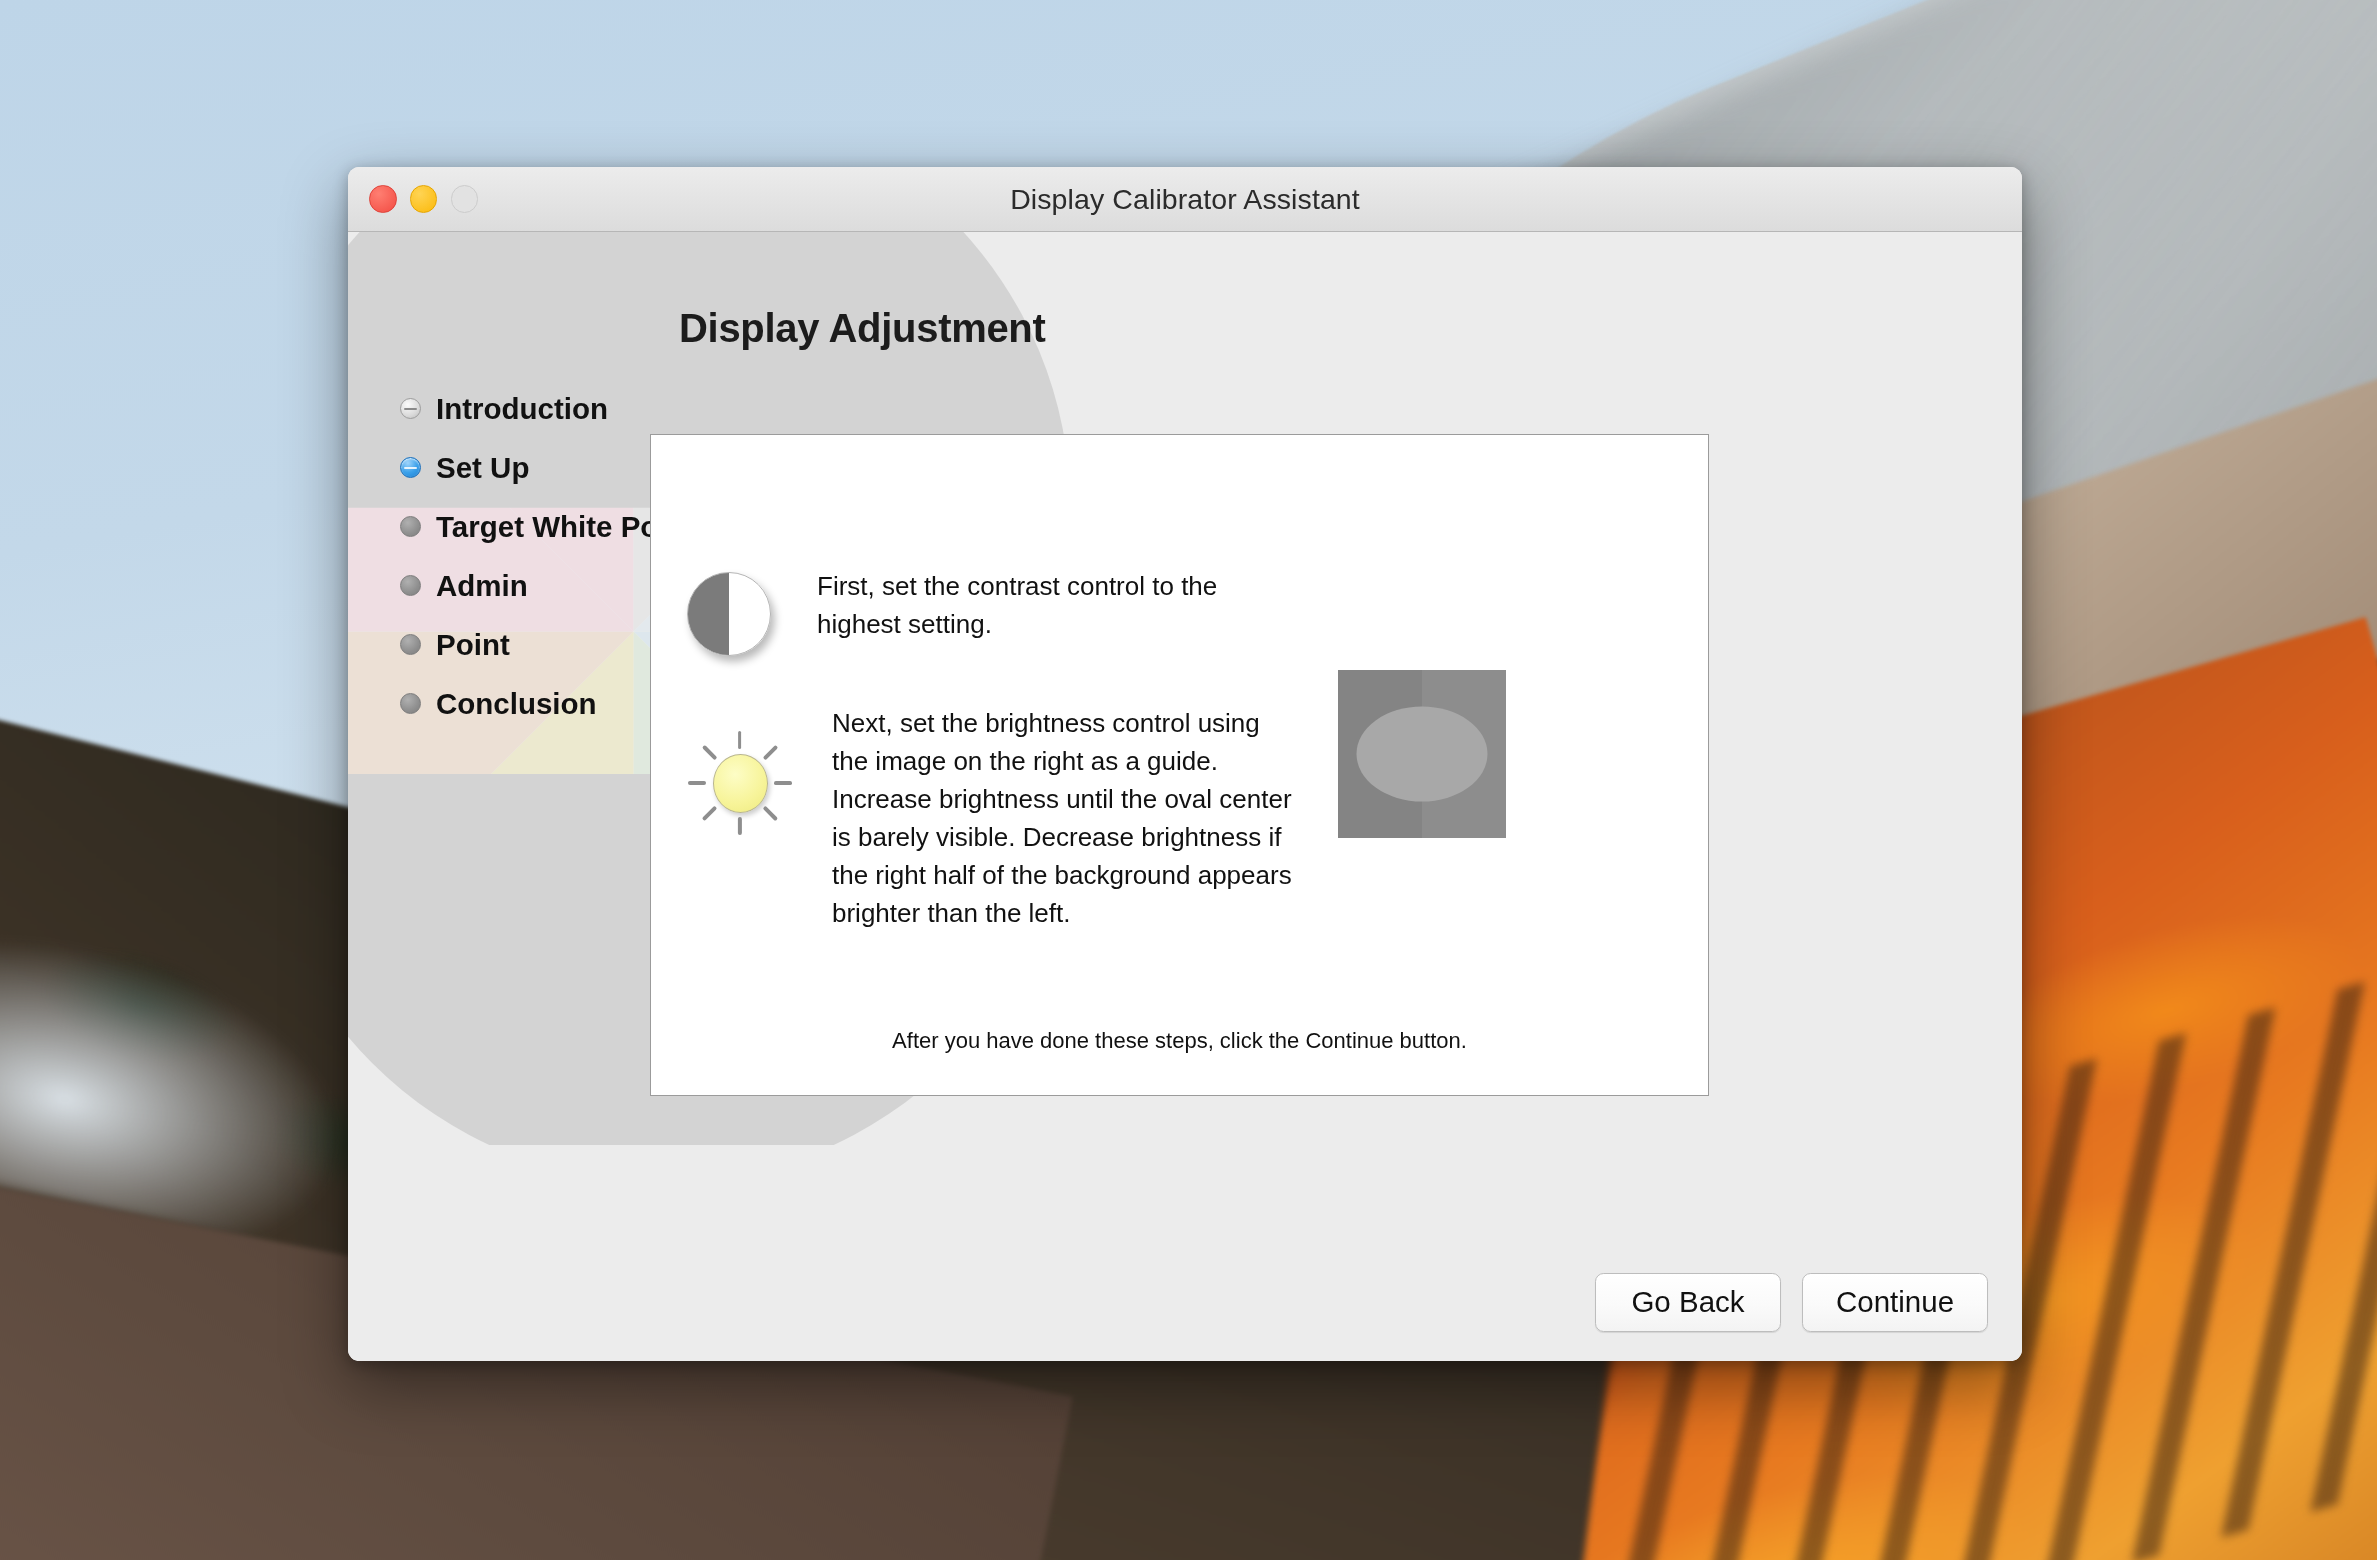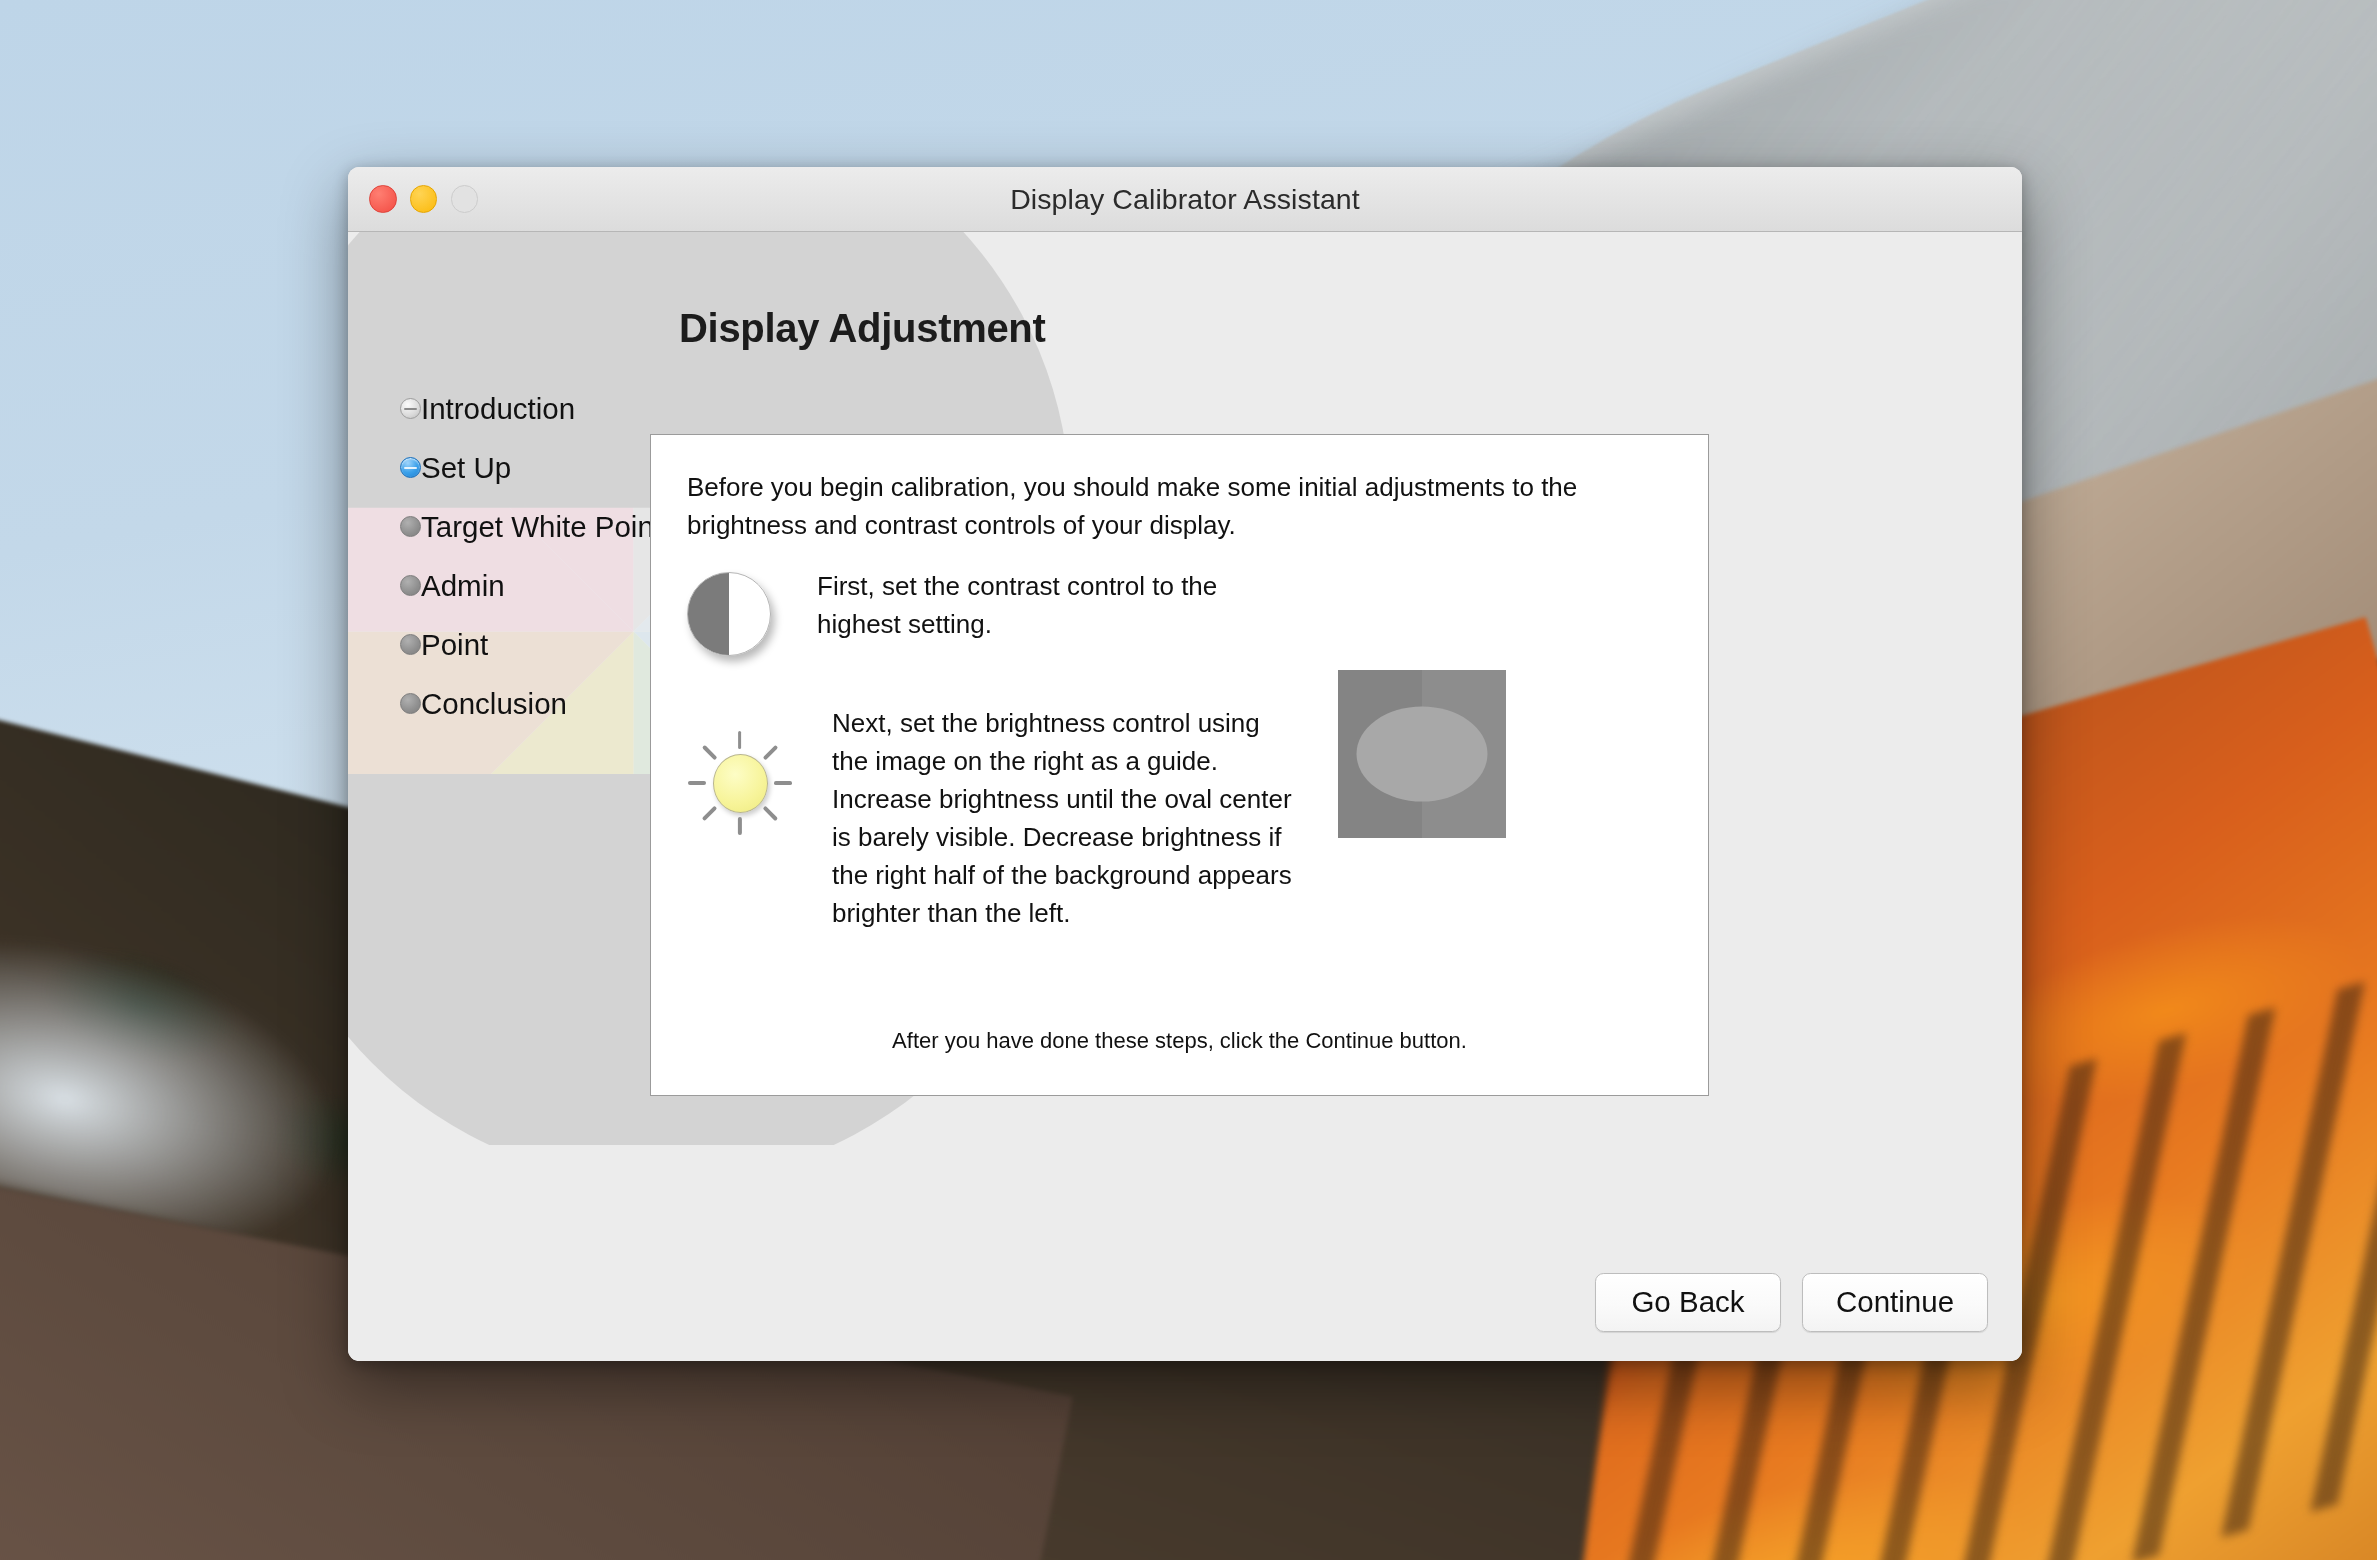--- a/index.html
+++ b/index.html
@@ -183,22 +183,24 @@
 
   
   #steps {
     position: absolute;
     left: 31px; top: 147px;
     width: 285px;
   }
   .step {
     display: flex;
     align-items: center;
+    gap: 15px;
     height: 59px;
     padding-left: 21px;
+    font-weight: bold;
   }
   .bullet { width: 21px; height: 21px; border-radius: 50%; flex: 0 0 21px; position: relative; }
   .bullet.done {
     background: radial-gradient(circle at 36% 30%, #fbfbfb, #d9d9d9 62%, #b9b9b9 100%);
     border: 1px solid #9d9d9d;
   }
   .bullet.done::after {
     content: "";
     position: absolute;
     left: 2.9px; right: 2.9px; top: 8.6px;
@@ -471,21 +473,20 @@
         <span class="step-label">Point</span>
       </div>
       <div class="step">
         <span class="bullet pending"></span>
         <span class="step-label">Conclusion</span>
       </div>
     </div>
 
     <div id="content-panel">
 
-      <div id="intro-text">Before you begin calibration, you should make some initial adjustments to the brightness and contrast controls of your display.</div>
 
       <div id="contrast-row">
         <div id="contrast-icon"></div>
         <div class="step-text">First, set the contrast control to the highest setting.</div>
       </div>
 
       <div id="brightness-row">
         <div id="sun-icon">
           <div id="sun-core"></div>
           <span class="ray" style="transform: translate(-1.9px,-52px) rotate(0deg);"></span>

